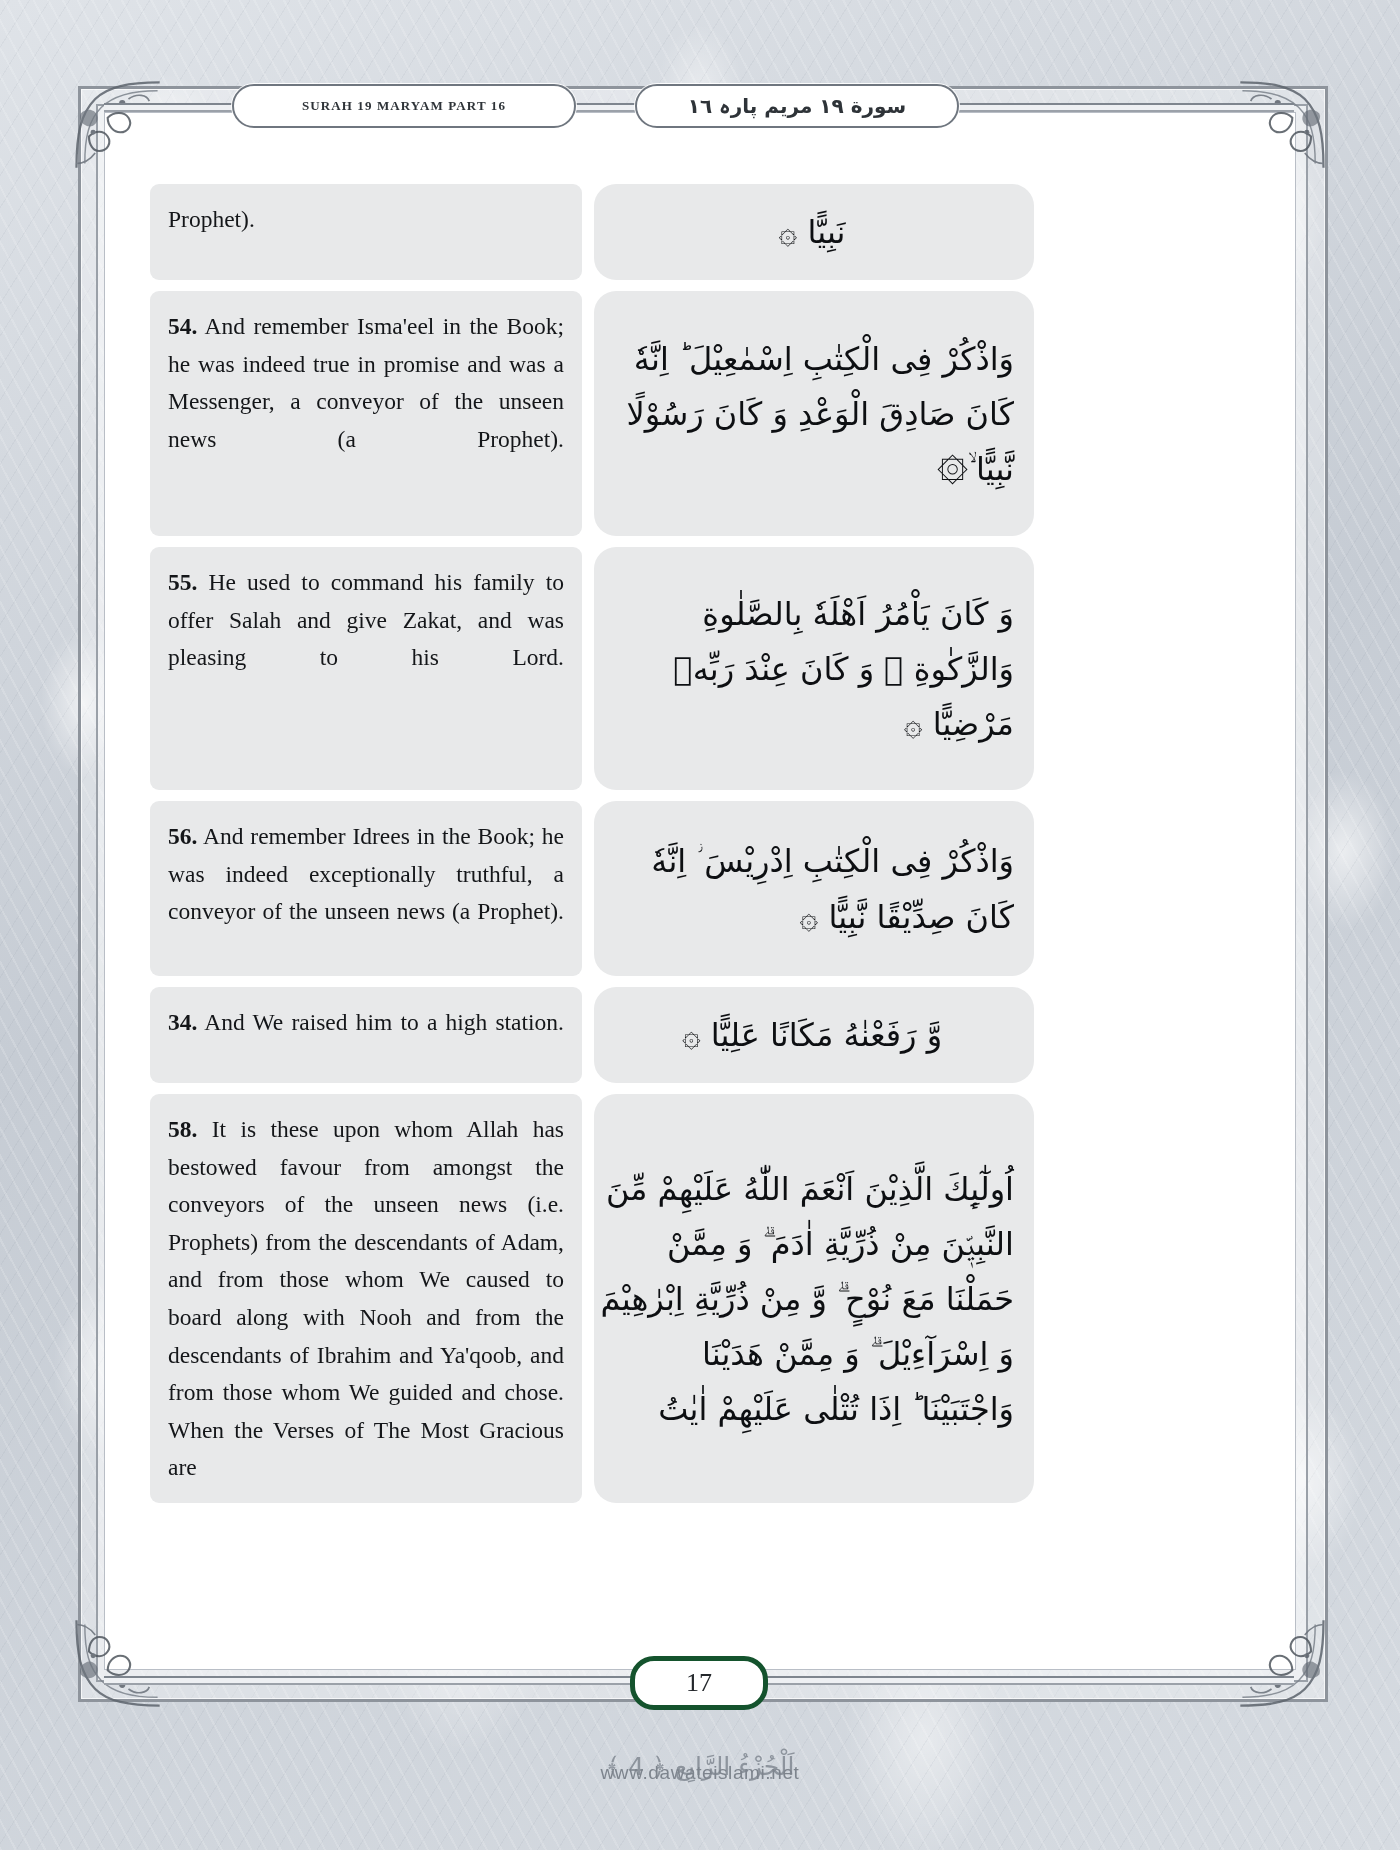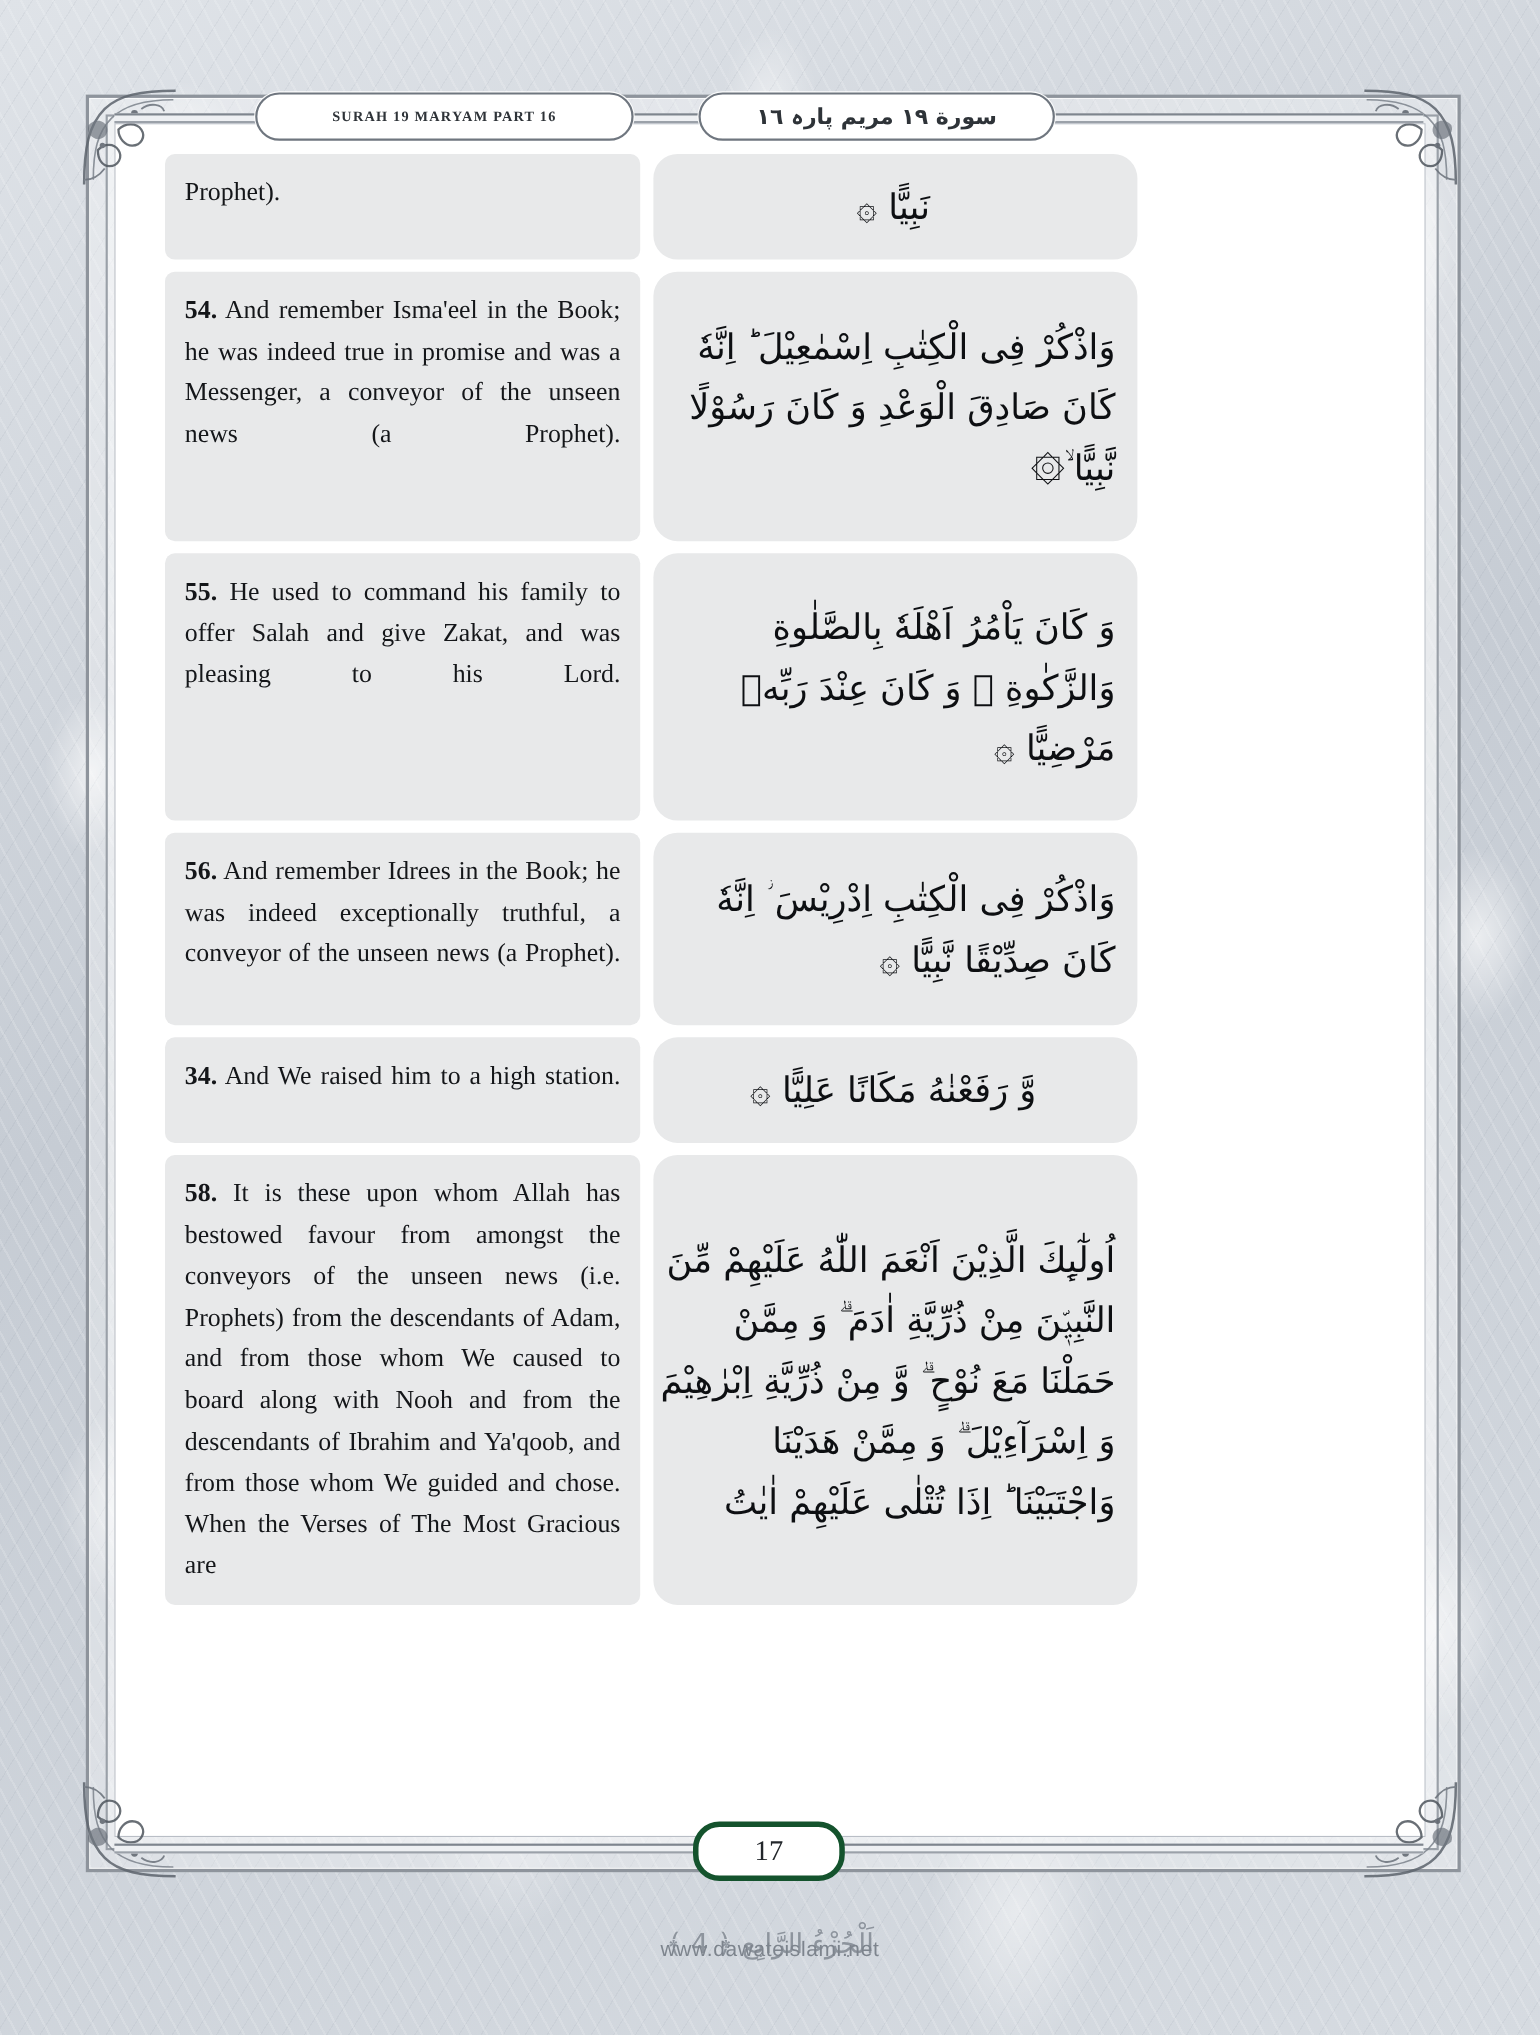--- a/index.html
+++ b/index.html
@@ -303,21 +303,21 @@
   <div class="header-rule"></div>
   <div class="cartouche left">
     <span class="label">SURAH 19 MARYAM PART 16</span>
   </div>
   <div class="cartouche right">
     <span class="label">سورة ١٩ مريم پارہ ١٦</span>
   </div>
 </div>
 
 <div class="content" id="verse-container">
-    <div class="verse-row" style="min-height: 96px;">
+    <div class="verse-row" style="min-height: 96px; margin-top: 44px;">
       <div class="cell cell-en" style="text-align: left; text-align-last: left;"><span>Prophet).</span></div>
       <div class="cell cell-ar center-ar">
         <div class="aline">نَبِيًّا ۞</div>
       </div>
     </div>
     <div class="verse-row" style="min-height: 245px;">
       <div class="cell cell-en"><span class="vnum">54.</span> <span>And remember Isma'eel in the Book; he was indeed true in promise and was a Messenger, a conveyor of the unseen news (a Prophet).</span></div>
       <div class="cell cell-ar">
         <div class="aline">وَاذْكُرْ فِى الْكِتٰبِ اِسْمٰعِيْلَ ؕ اِنَّهٗ</div>
         <div class="aline">كَانَ صَادِقَ الْوَعْدِ وَ كَانَ رَسُوْلًا</div>

